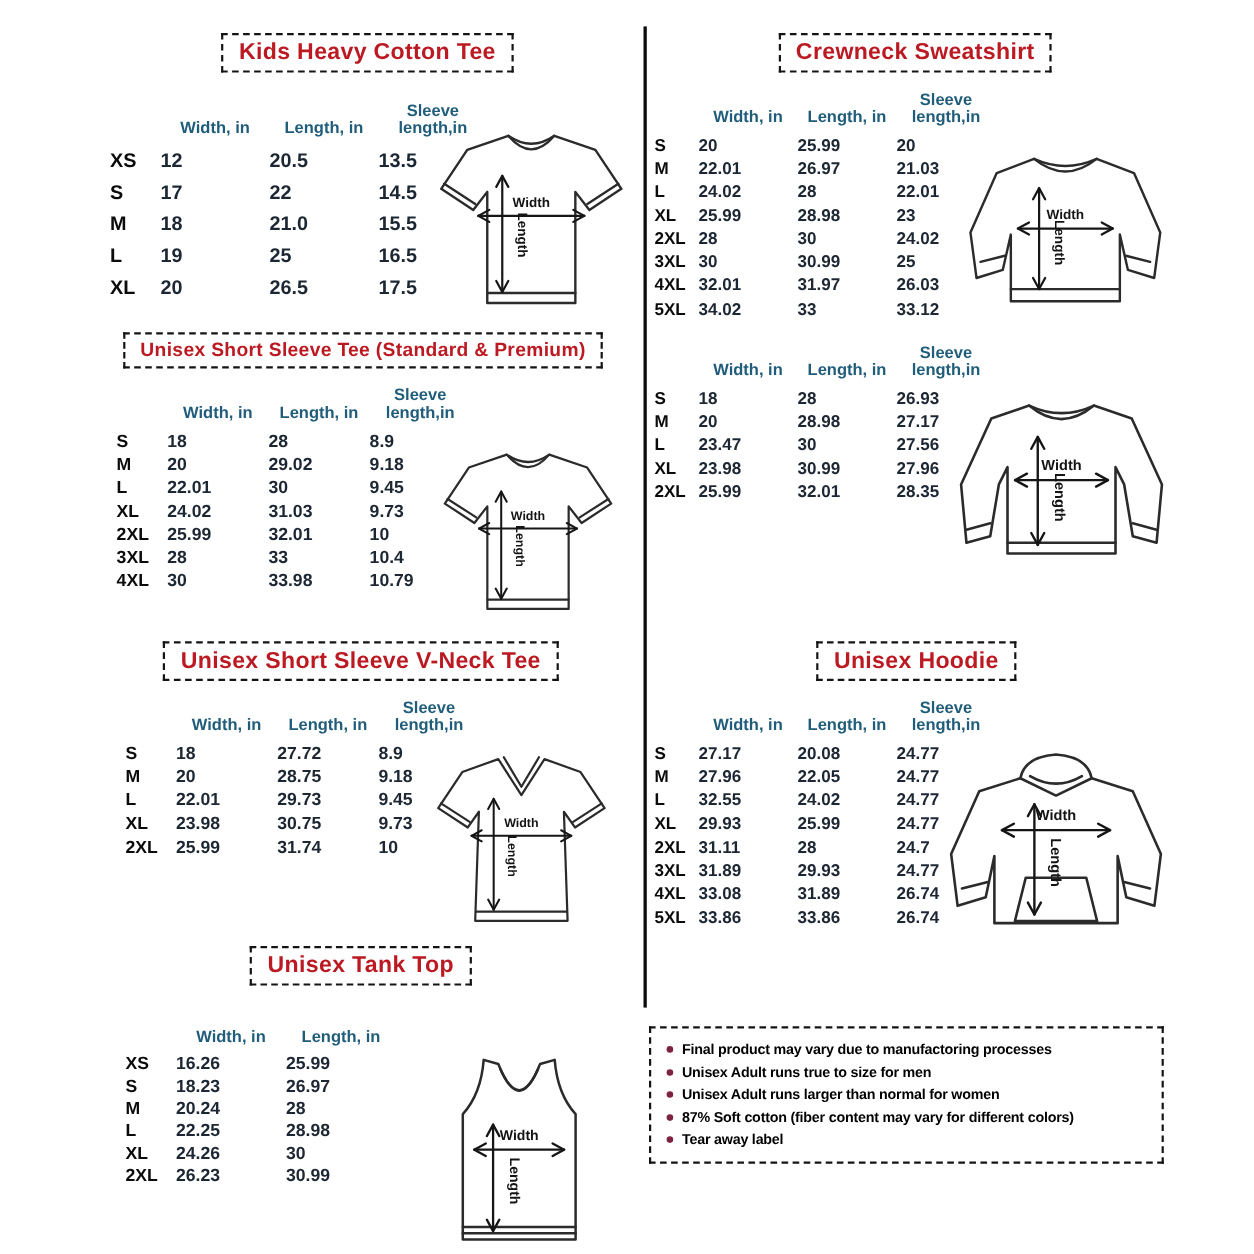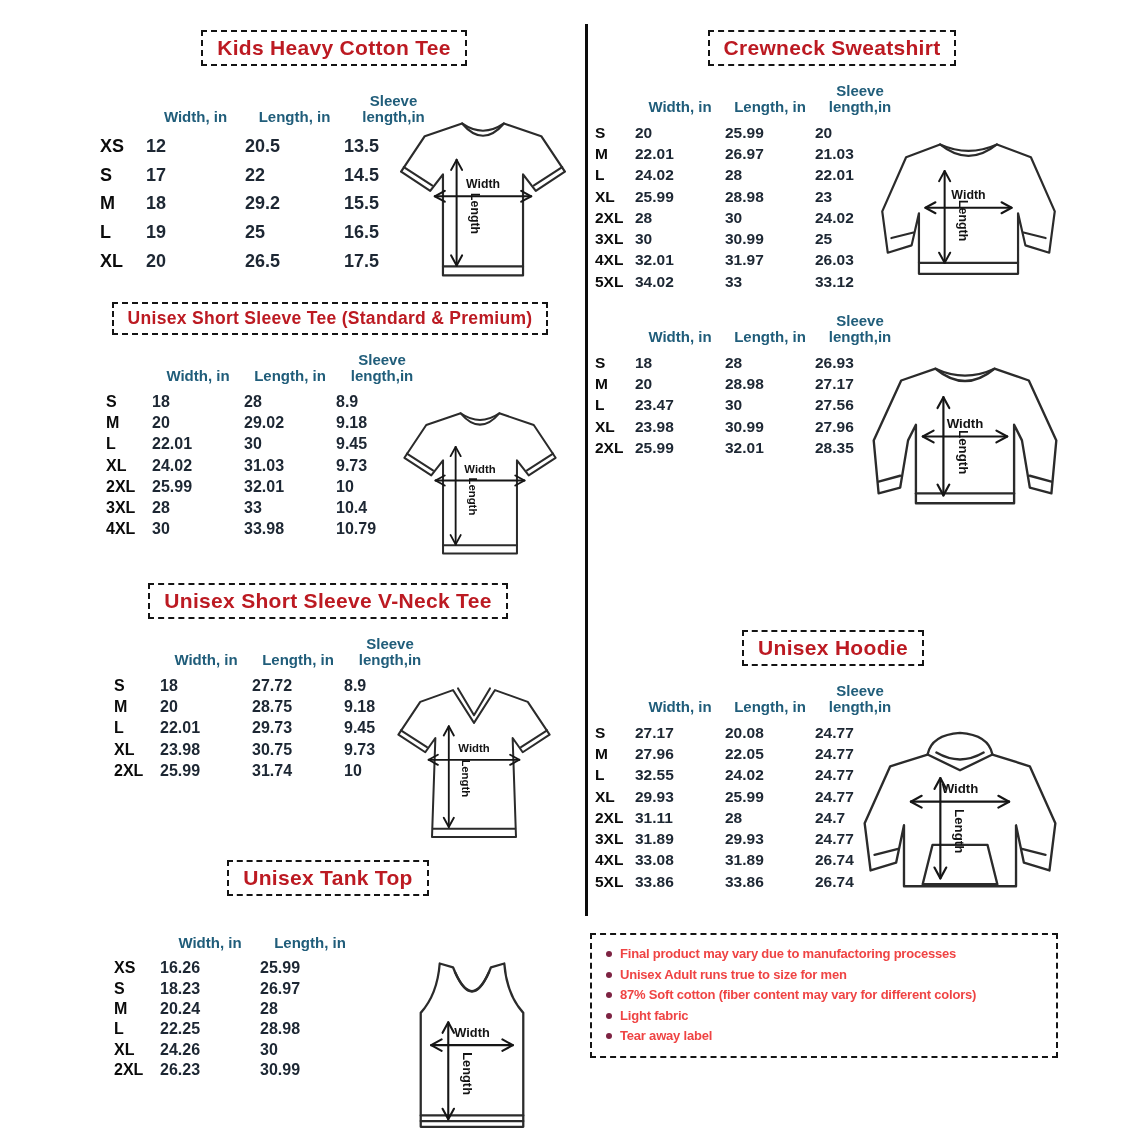--- a/index.html
+++ b/index.html
@@ -27,21 +27,21 @@
   .cell{font-weight:700;color:#1d2733;}
 
   .garment{position:absolute;}
   .garment path{stroke:#2b2b2b;stroke-width:2.4;fill:none;stroke-linejoin:round;stroke-linecap:round;}
   .garment .body{fill:#ffffff;}
   .garment .arr path{stroke:#161616;stroke-width:2.2;}
   .garment text{font-weight:700;font-size:13.5px;fill:#141414;font-family:"Liberation Sans",sans-serif;}
 
   .notes{position:absolute;left:590px;top:933px;width:468px;border:2px dashed #141414;
          padding:9px 12px;box-sizing:border-box;background:#fff;}
-  .note{display:flex;align-items:flex-start;font-weight:700;font-size:13px;color:#ef4444;
+  .note{display:flex;align-items:flex-start;font-weight:700;font-size:13px;color:#000000;
         line-height:20.5px;white-space:nowrap;letter-spacing:-0.2px;}
   .bullet{flex:none;width:6px;height:6px;border-radius:50%;background:#7d2342;margin:7px 8px 0 2px;}
 </style>
 </head>
 <body>
 
 <div class="canvas">
   <div class="divider"></div>
 
   <section class="panel p-kids" style="left:88px;top:30px;width:492px;">
@@ -56,21 +56,21 @@
           <div class="size-label">XS</div>
           <div class="cell">12</div>
           <div class="cell">20.5</div>
           <div class="cell">13.5</div>
           <div class="size-label">S</div>
           <div class="cell">17</div>
           <div class="cell">22</div>
           <div class="cell">14.5</div>
           <div class="size-label">M</div>
           <div class="cell">18</div>
-          <div class="cell">29.2</div>
+          <div class="cell">21.0</div>
           <div class="cell">15.5</div>
           <div class="size-label">L</div>
           <div class="cell">19</div>
           <div class="cell">25</div>
           <div class="cell">16.5</div>
           <div class="size-label">XL</div>
           <div class="cell">20</div>
           <div class="cell">26.5</div>
           <div class="cell">17.5</div>
         </div>
@@ -316,21 +316,21 @@
         <text x="100" y="91" text-anchor="middle">Width</text>
         <g class="arr">
           <path d="M70,60 L70,180"></path>
             <path d="M70,60 l-6,11 M70,60 l6,11 M70,180 l-6,-11 M70,180 l6,-11"></path>
         </g>
         <text x="86" y="122" text-anchor="middle" transform="rotate(90 86 122)">Length</text>
       </svg>
     </div>
   </section>
 
-  <section class="panel p-right" style="left:593px;top:583px;width:480px;margin-top:47px;">
+  <section class="panel p-right" style="left:593px;top:583px;width:480px;">
     <div class="title-wrap"><div class="title-box"><span>Unisex Hoodie</span></div></div>
     <div class="content">
       <div class="size-table" style="grid-template-columns: var(--c0) repeat(3, var(--c1)); grid-template-rows: var(--hh) repeat(8, var(--rh));">
           <div class="corner"></div>
           <div class="col-header">Width, in</div>
           <div class="col-header">Length, in</div>
           <div class="col-header">Sleeve
 length,in</div>
           <div class="size-label">S</div>
           <div class="cell">27.17</div>
@@ -439,24 +439,24 @@
       <div class="note">
         <span class="bullet"></span>
         <span>Final product may vary due to manufactoring processes</span>
       </div>
       <div class="note">
         <span class="bullet"></span>
         <span>Unisex Adult runs true to size for men</span>
       </div>
       <div class="note">
         <span class="bullet"></span>
-        <span>87% Soft cotton (fiber content may vary for different colors)</span>
+        <span>Unisex Adult runs larger than normal for women</span>
       </div>
       <div class="note">
         <span class="bullet"></span>
-        <span>Light fabric</span>
+        <span>87% Soft cotton (fiber content may vary for different colors)</span>
       </div>
       <div class="note">
         <span class="bullet"></span>
         <span>Tear away label</span>
       </div>
     </div>
 </div>
 
 </body></html>

